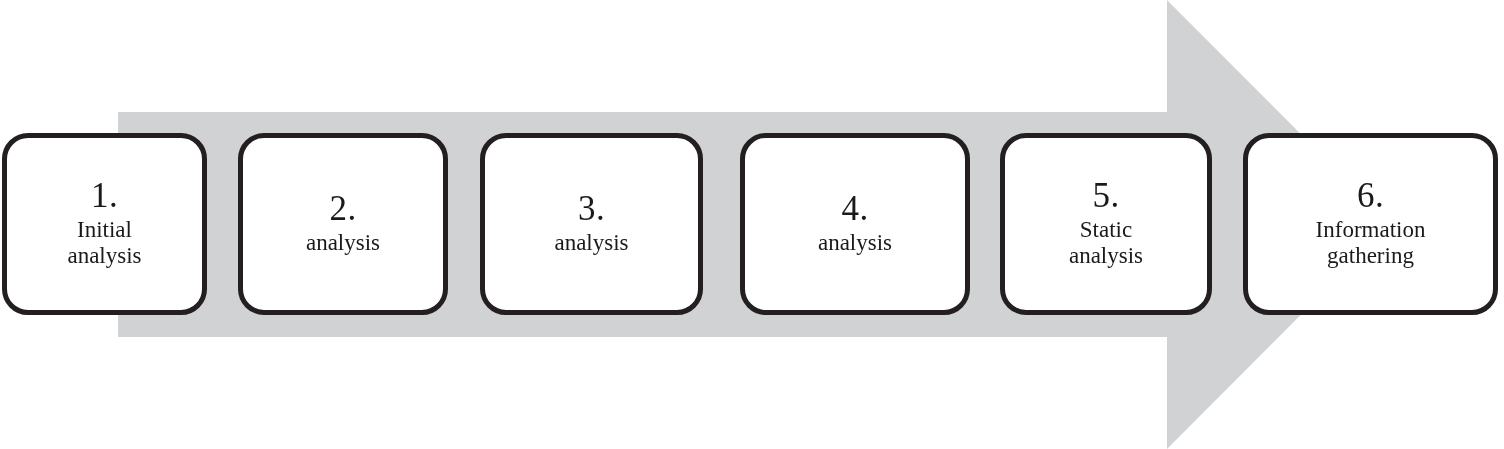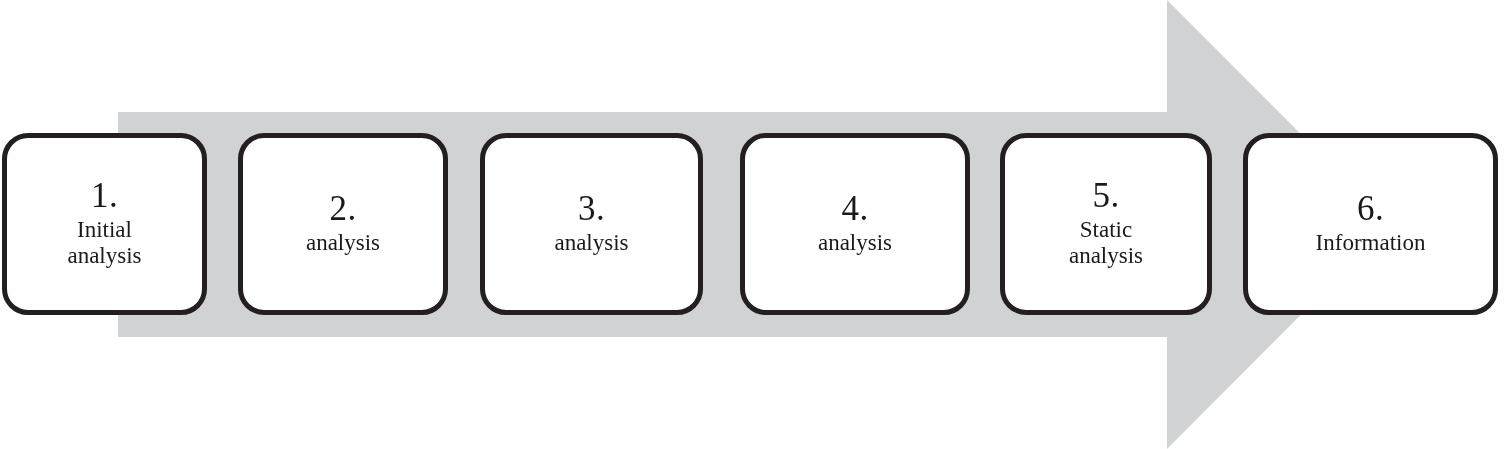--- a/index.html
+++ b/index.html
@@ -89,16 +89,17 @@
 
     <div class="step-box" style="left: 1000px; top: 133px; width: 212px; height: 182px; background: rgb(255, 255, 255); border: 5px solid rgb(35, 31, 32); border-radius: 26px;">
       <div class="step-number">5.</div>
       <div class="step-line">Static</div>
       <div class="step-line">analysis</div>
     </div>
 
     <div class="step-box" style="left: 1243px; top: 133px; width: 255px; height: 182px; background: rgb(255, 255, 255); border: 5px solid rgb(35, 31, 32); border-radius: 26px;">
       <div class="step-number">6.</div>
       <div class="step-line">Information</div>
+      <div class="step-line">gathering</div>
     </div>
 
   </div>
 </div>
 
 </body></html>

